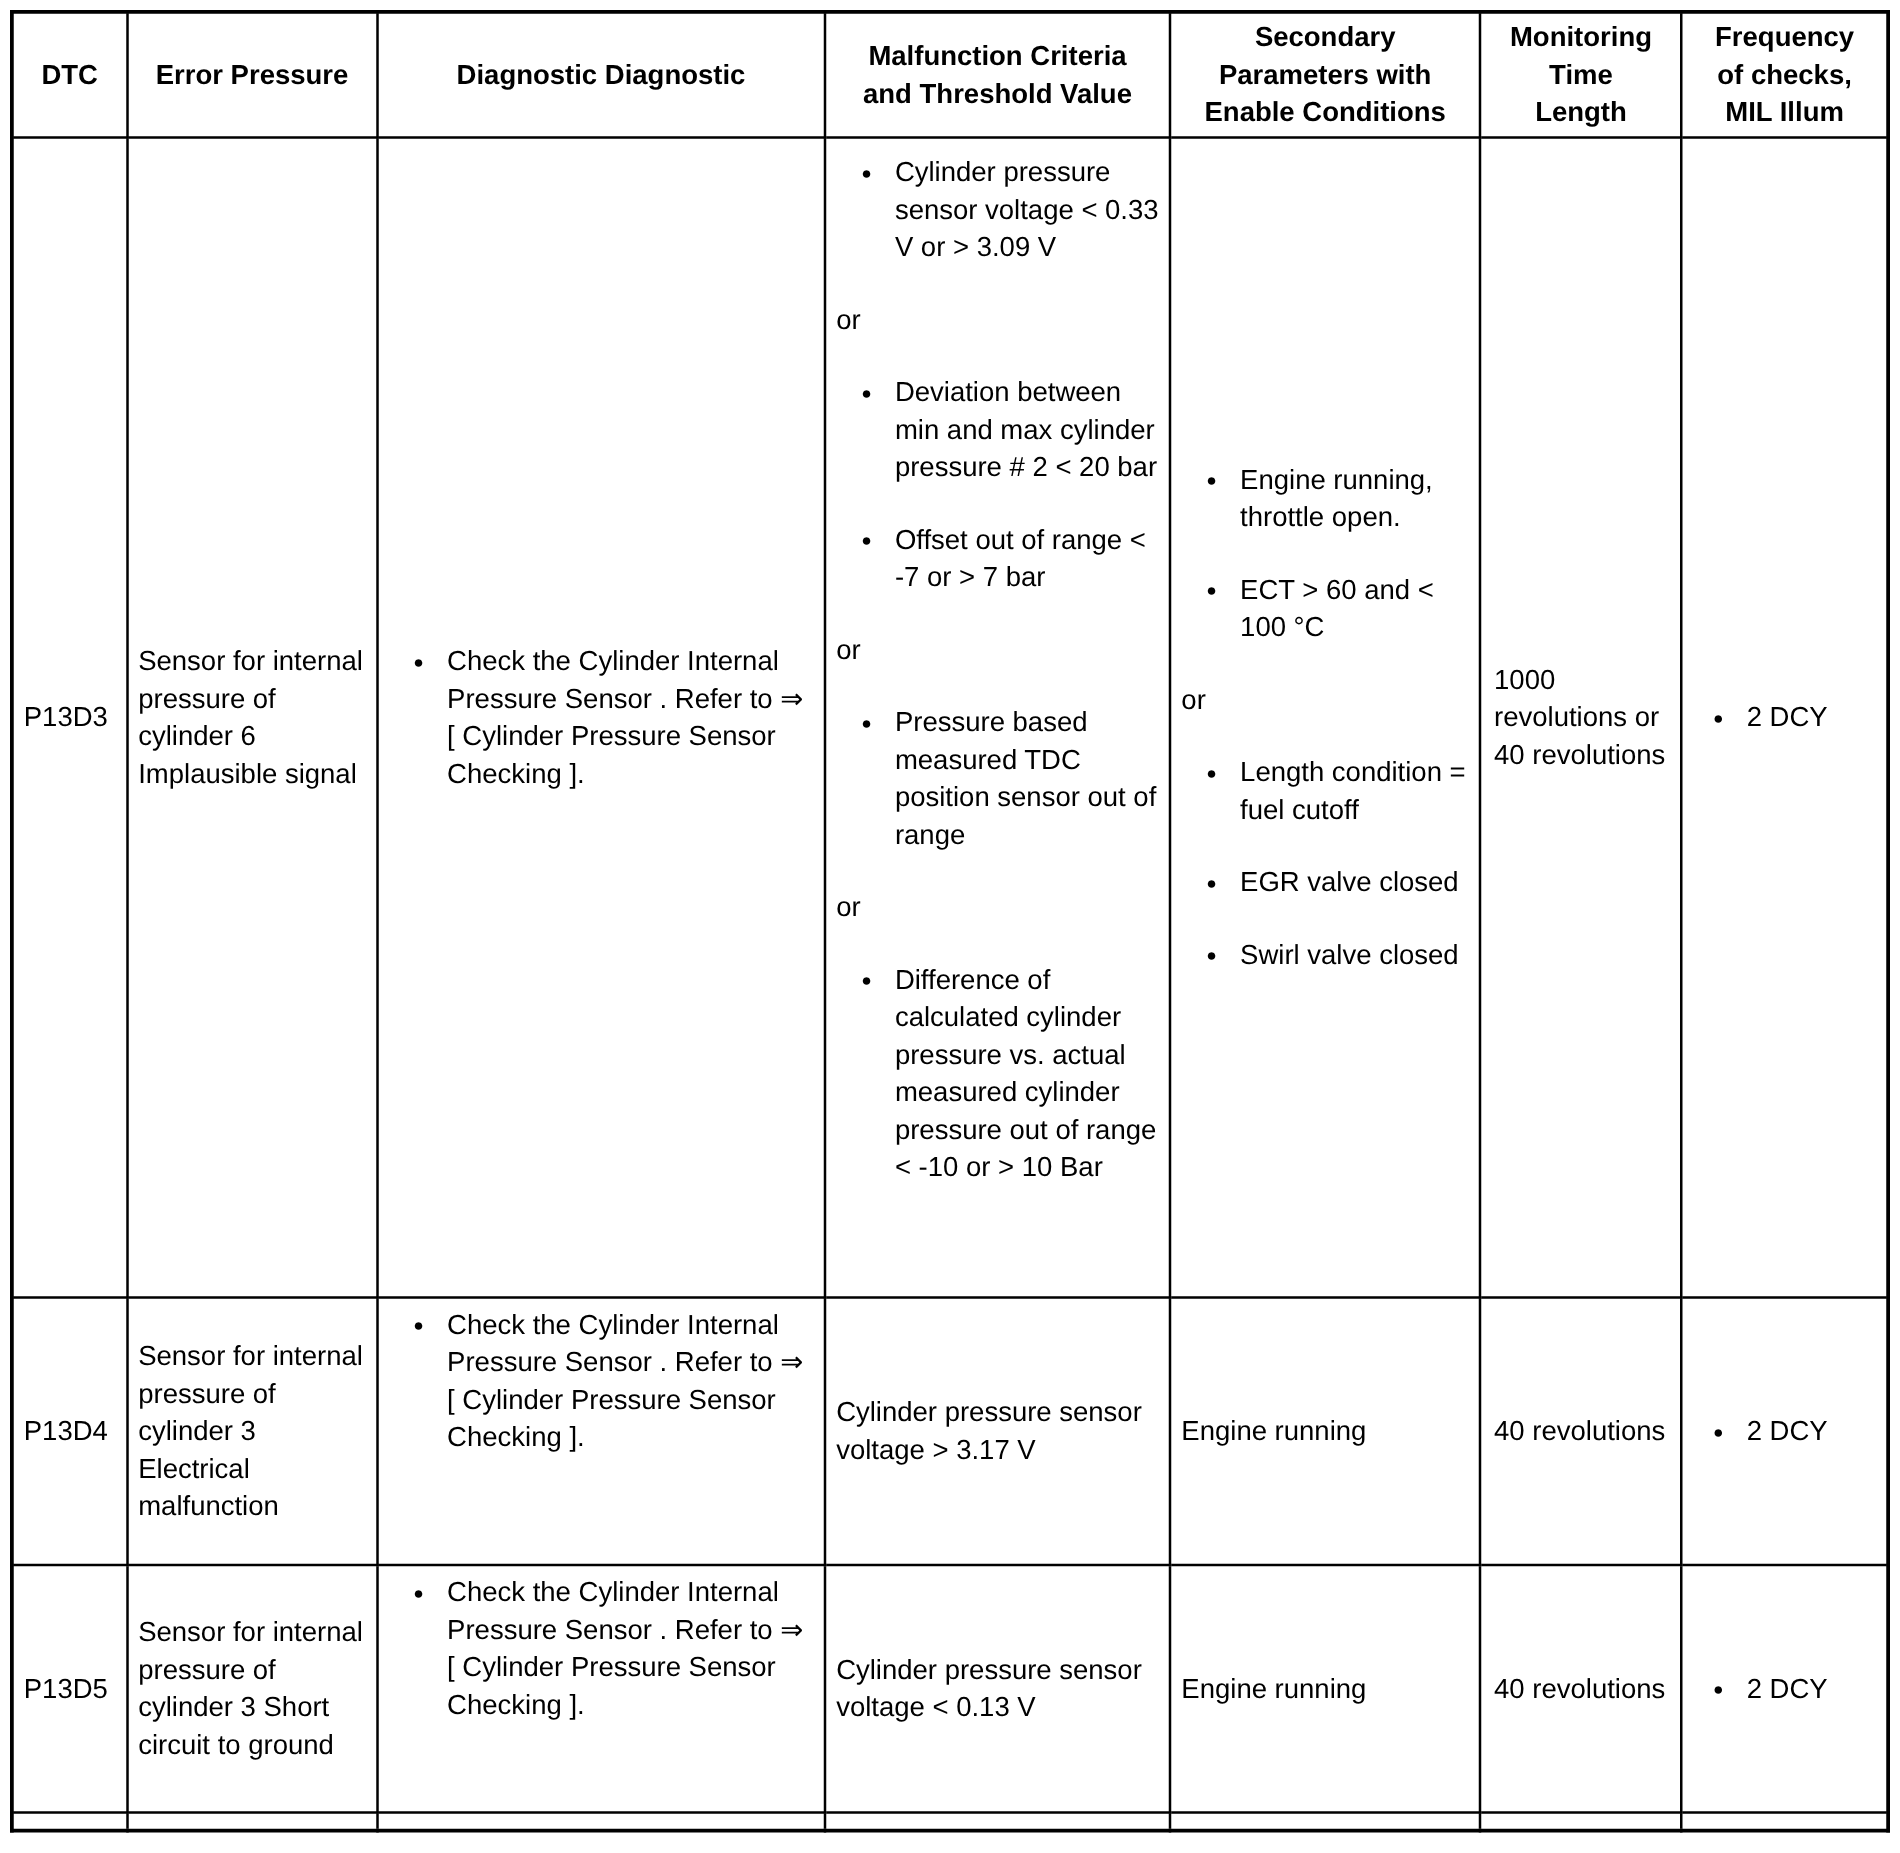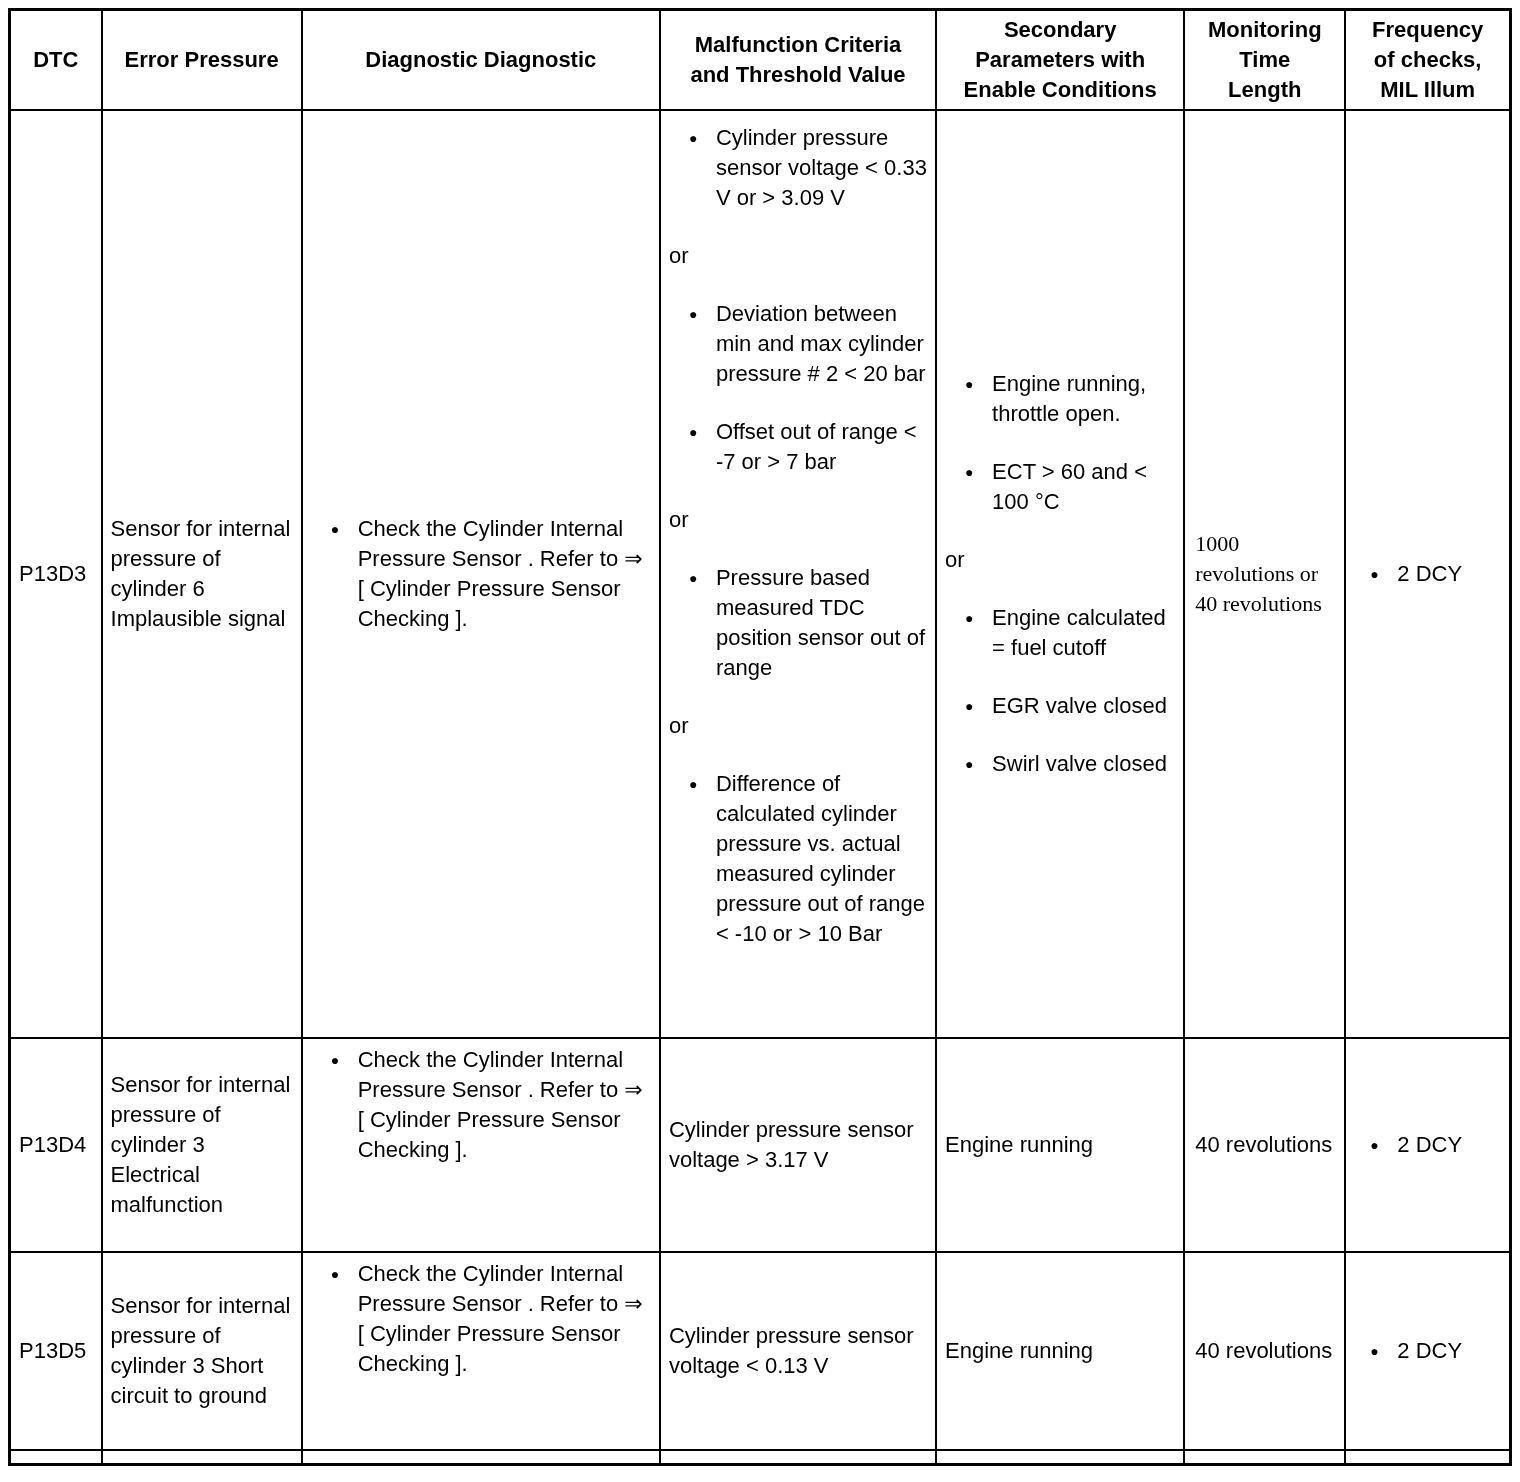--- a/index.html
+++ b/index.html
@@ -135,33 +135,33 @@
               <span class="bullet">●</span>
               <span class="bullet-text">Engine running, throttle open.</span>
             </div>
             <div class="bullet-item">
               <span class="bullet">●</span>
               <span class="bullet-text">ECT &gt; 60 and &lt; 100 °C</span>
             </div>
             <div class="or-line">or</div>
             <div class="bullet-item">
               <span class="bullet">●</span>
-              <span class="bullet-text">Engine calculated = fuel cutoff</span>
+              <span class="bullet-text">Length condition = fuel cutoff</span>
             </div>
             <div class="bullet-item">
               <span class="bullet">●</span>
               <span class="bullet-text">EGR valve closed</span>
             </div>
             <div class="bullet-item">
               <span class="bullet">●</span>
               <span class="bullet-text">Swirl valve closed</span>
             </div>
           </div>
         </td>
-        <td style="padding-left:10px;padding-right:2px;font-family:Liberation Serif, serif;">1000 revolutions or 40 revolutions</td>
+        <td style="padding-left:10px;padding-right:2px;">1000 revolutions or 40 revolutions</td>
         <td>
           <div class="bullet-item" style="margin-left:16px;">
             <span class="bullet">●</span>
             <span class="bullet-text">2 DCY</span>
           </div>
         </td>
       </tr>
 
       <tr class="r1">
         <td>P13D4</td>

